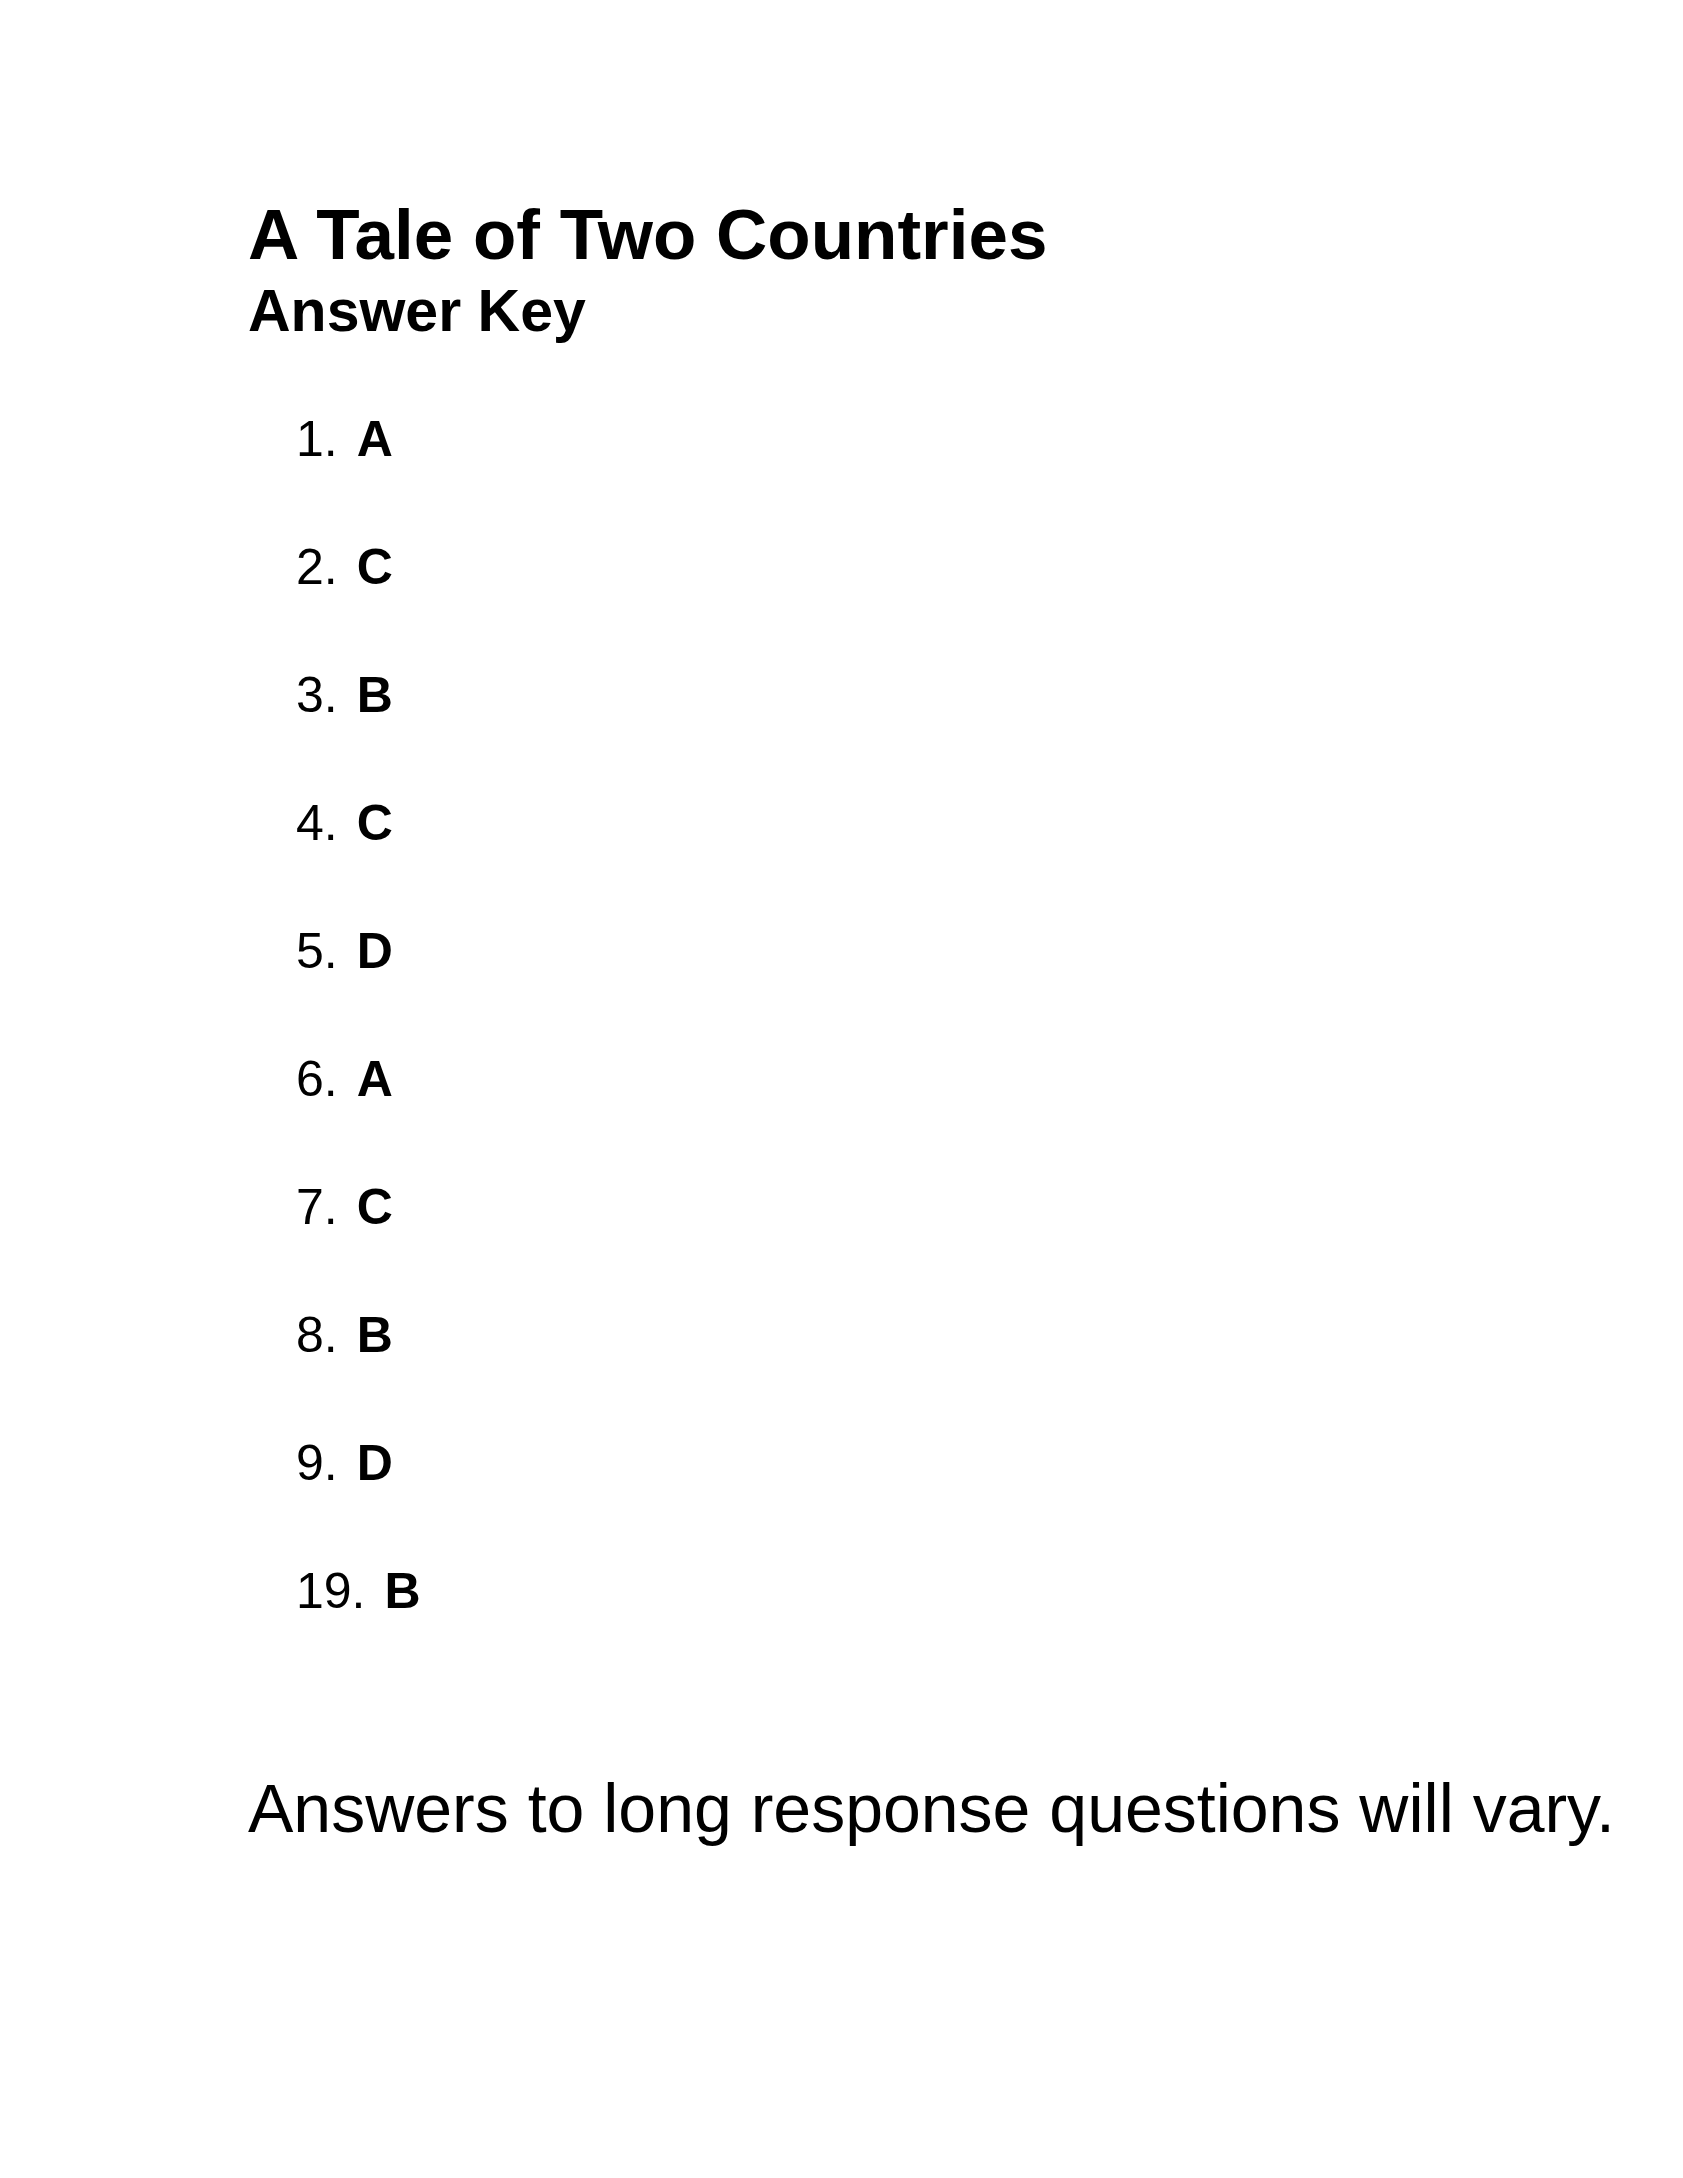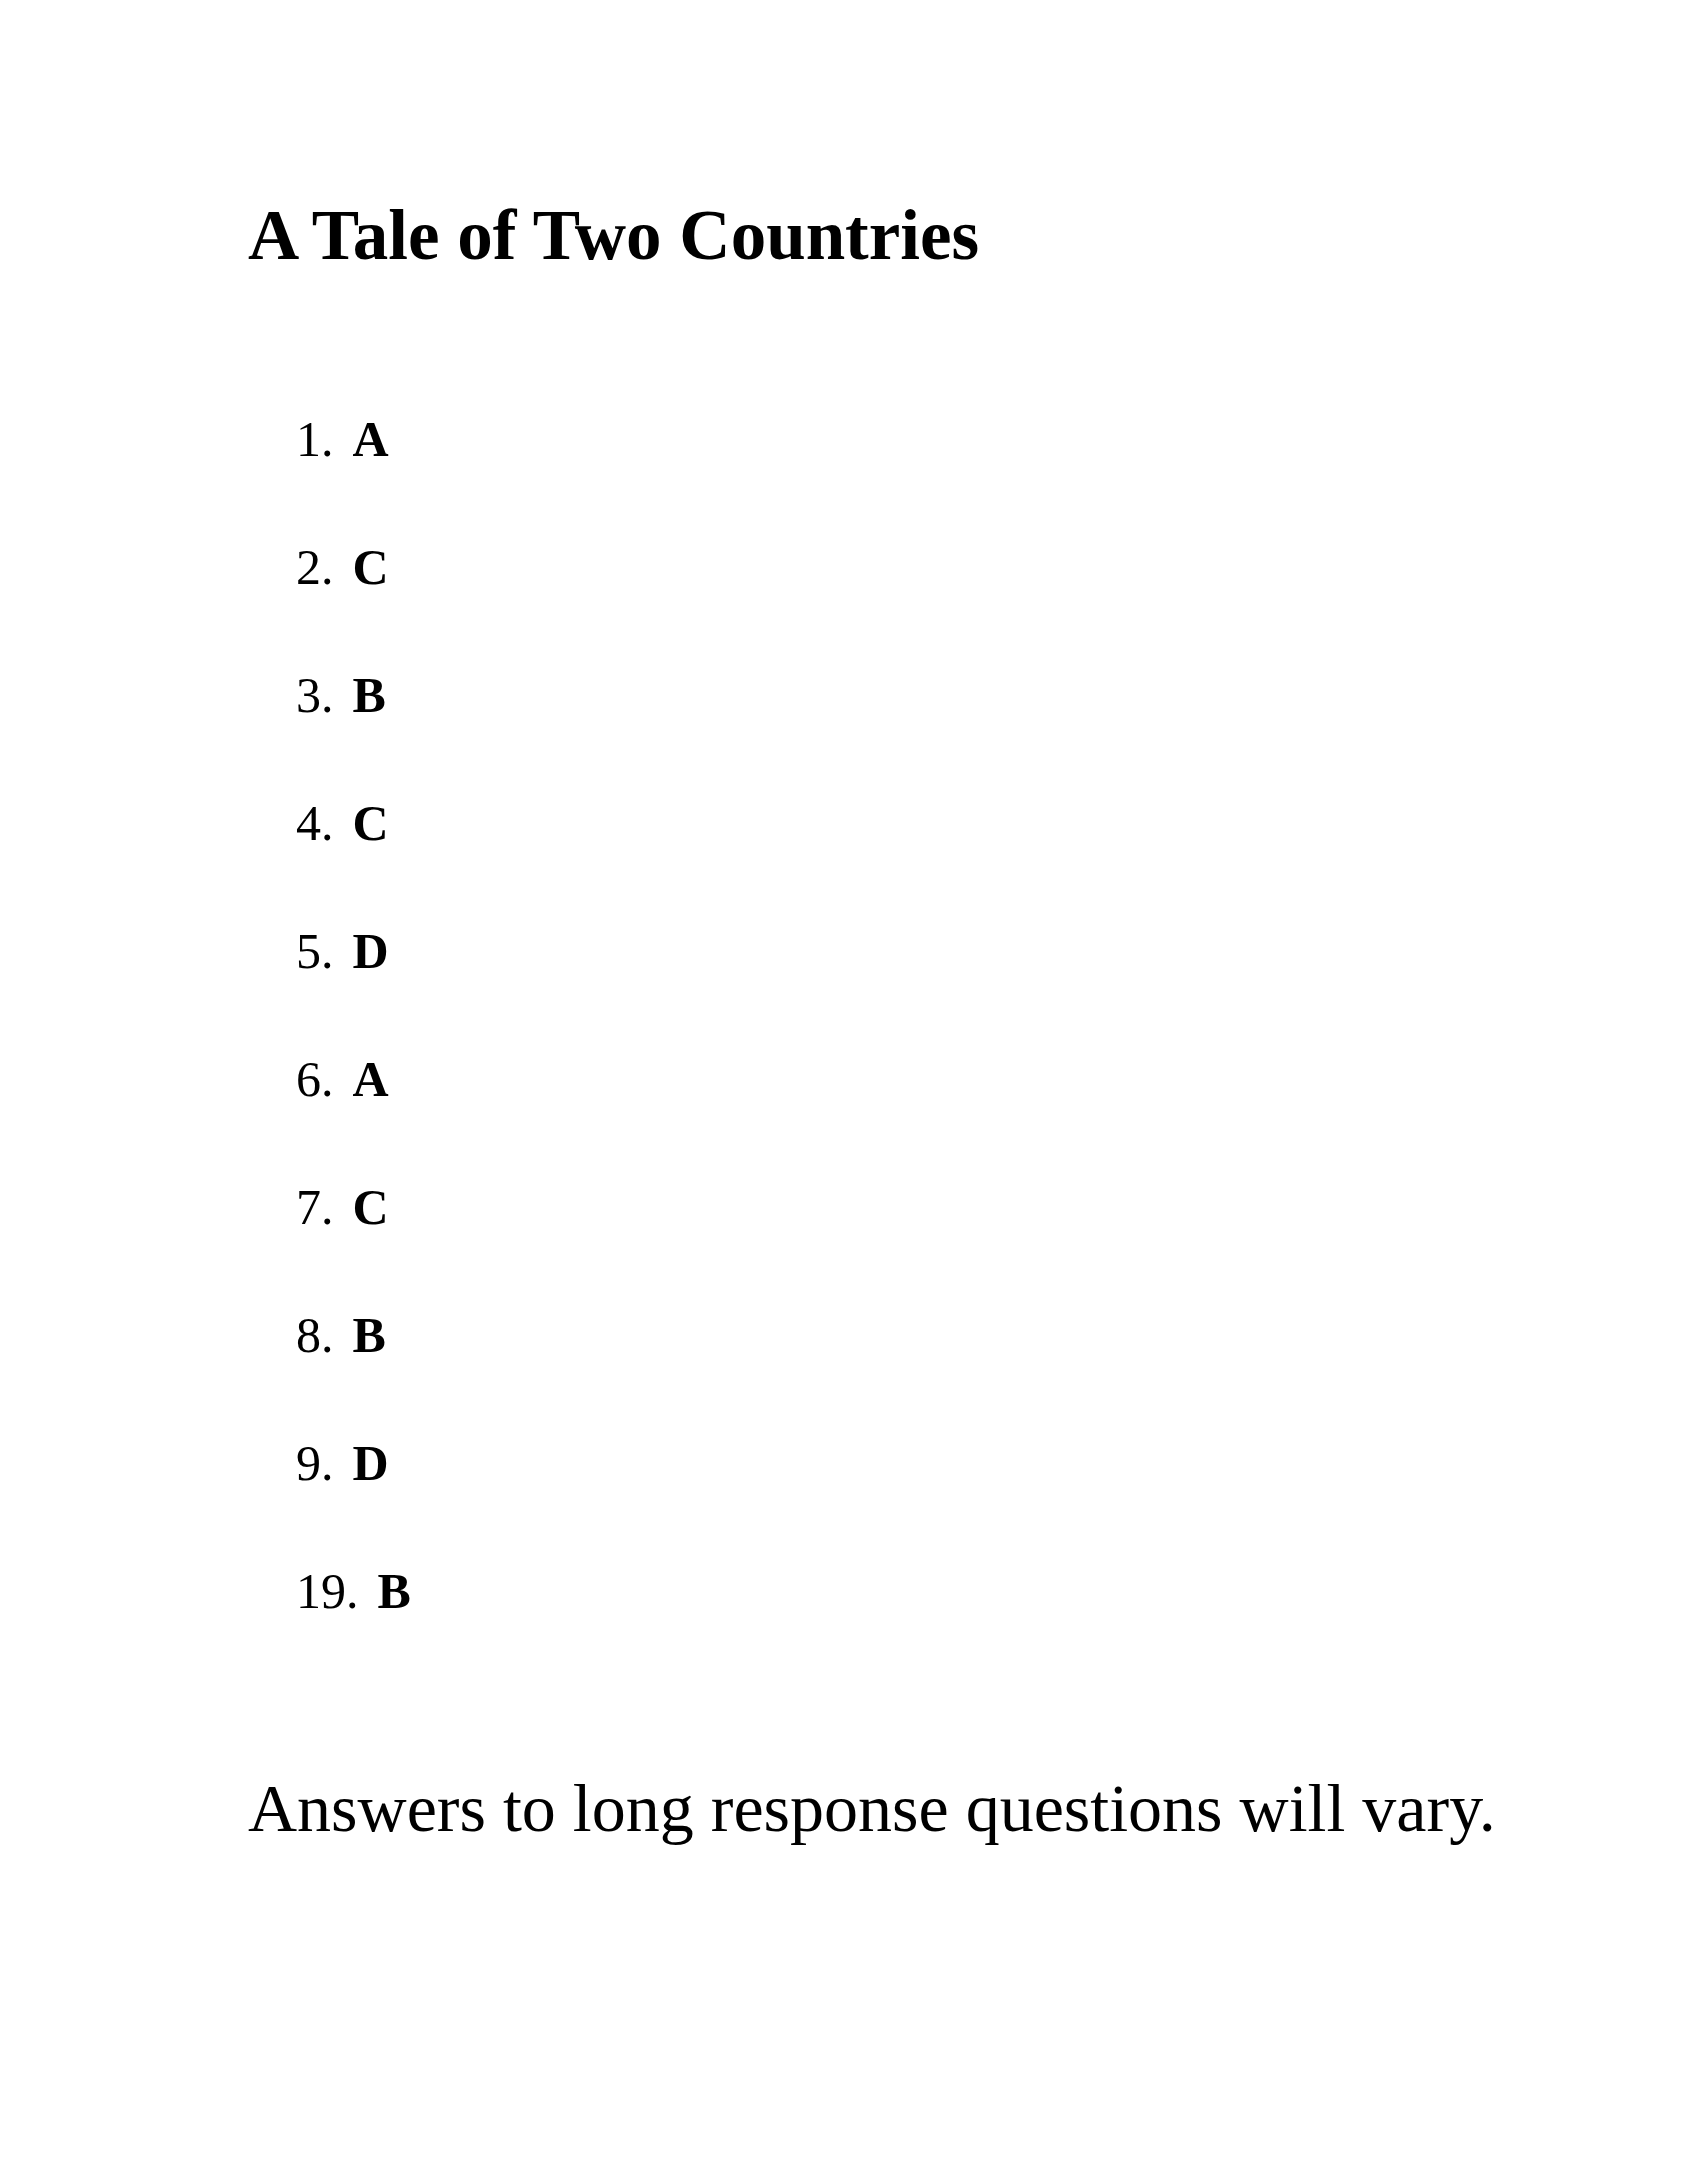--- a/index.html
+++ b/index.html
@@ -6,21 +6,21 @@
     margin: 0;
     padding: 0;
     background: #ffffff;
   }
   .page {
     position: relative;
     width: 1683px;
     height: 2178px;
     background: #ffffff;
     color: #000000;
-    font-family: Liberation Serif, serif;
+    font-family: Liberation Sans, sans-serif;
     overflow: hidden;
   }
   .doc-title {
     position: absolute;
     left: 248px;
     top: 194px;
     font-size: 71px;
     line-height: 82px;
     font-weight: bold;
     white-space: nowrap;
@@ -64,20 +64,21 @@
     white-space: nowrap;
   }
 </style>
 </head>
 <body>
 
 <div class="page">
 
   <div class="doc-title">A Tale of Two Countries</div>
 
+  <div class="doc-subtitle">Answer Key</div>
 
   <div class="answer-list">
     <div class="answer-item">
       <span class="answer-number">1.</span><span class="answer-letter">A</span>
     </div>
     <div class="answer-item">
       <span class="answer-number">2.</span><span class="answer-letter">C</span>
     </div>
     <div class="answer-item">
       <span class="answer-number">3.</span><span class="answer-letter">B</span>

